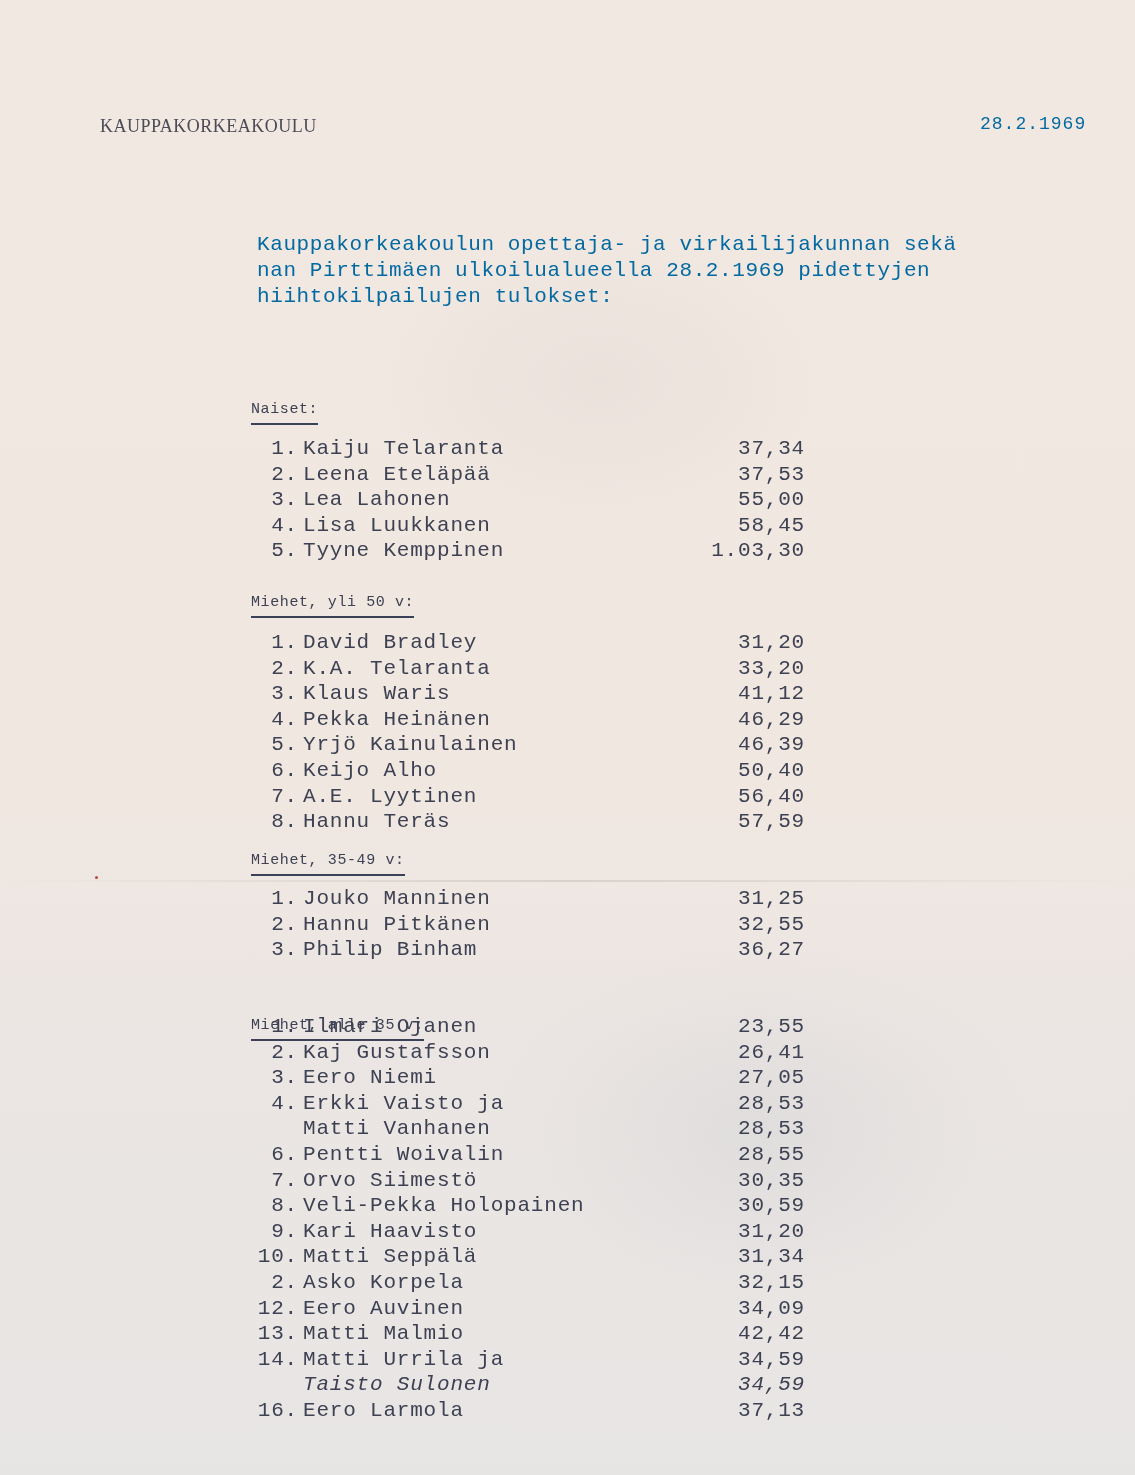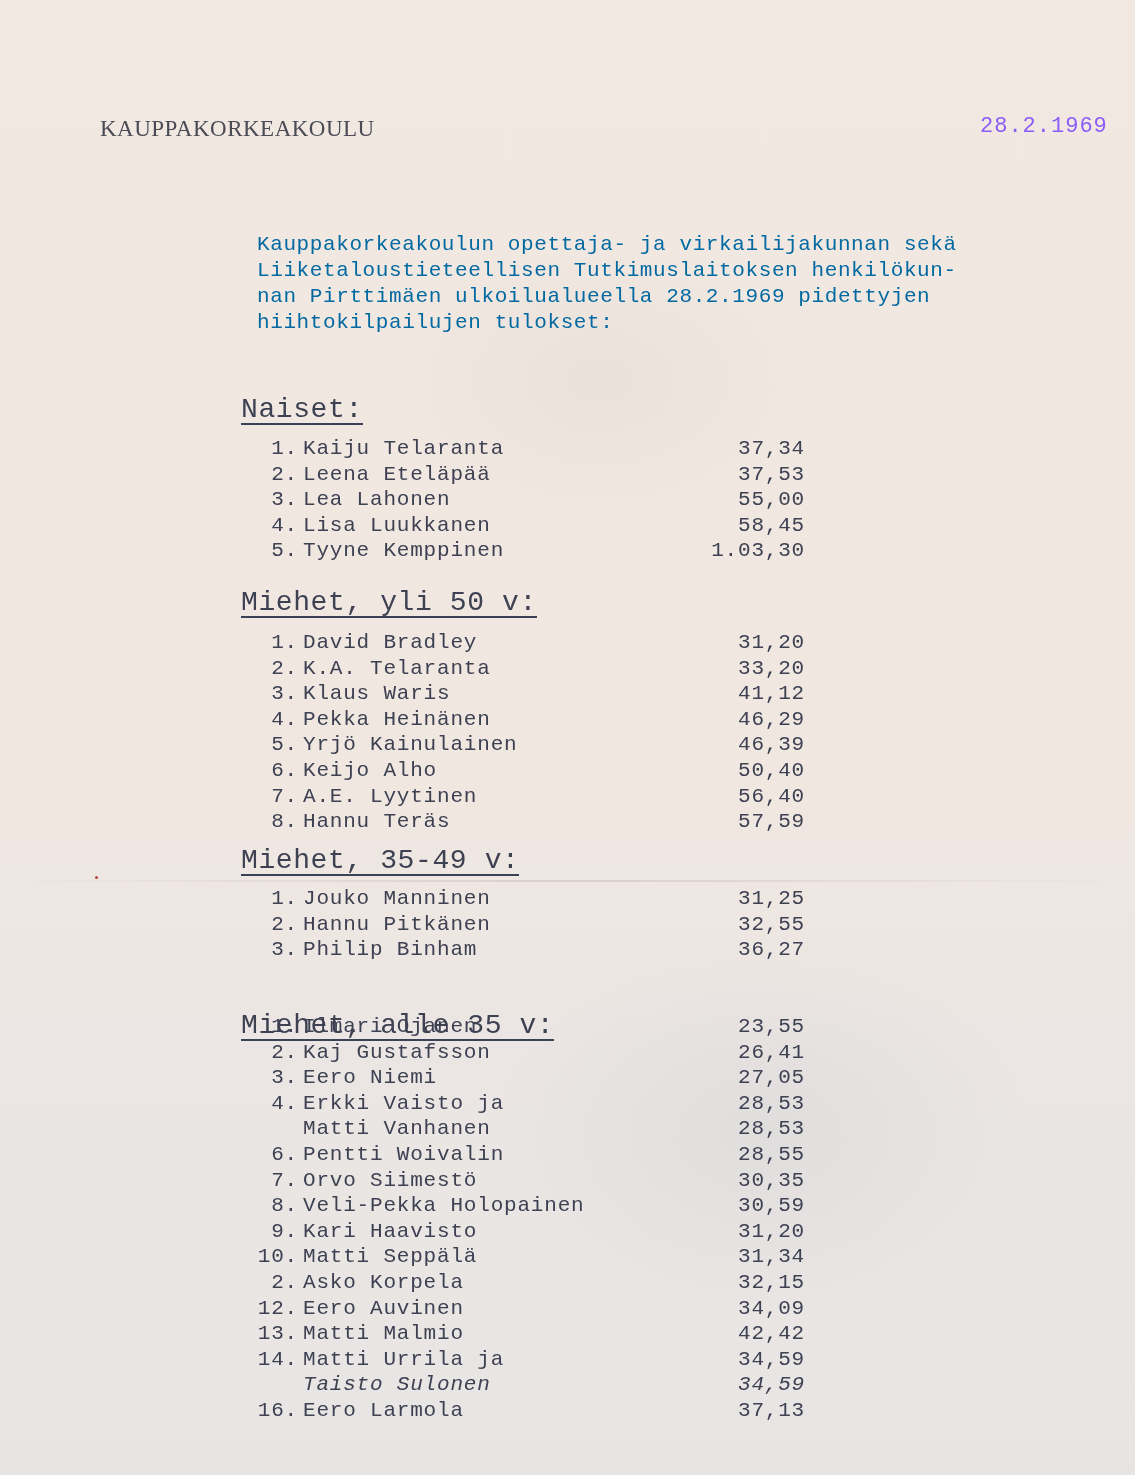--- a/index.html
+++ b/index.html
@@ -12,34 +12,34 @@
     font-family: "Liberation Mono", "DejaVu Sans Mono", monospace;
     color:#3b3f4e;
   }
   .fold {
     position:absolute; left:0; width:1135px; height:2px;
     background:linear-gradient(90deg, rgba(200,190,185,0.0), rgba(200,190,185,0.55), rgba(200,190,185,0.0));
   }
   .header-left {
     position:absolute; left:100px; top:116px;
     font-family:"Liberation Serif", "DejaVu Serif", serif;
-    font-size:23px; letter-spacing:0.5px; color:#4a4b55;
+    font-size:18px; letter-spacing:0.5px; color:#4a4b55;
   }
   .header-right {
     position:absolute; left:980px; top:114px;
-    font-size:22px; letter-spacing:1px; color:#8b5cf6;
+    font-size:18px; letter-spacing:1px; color:#0369a1;
   }
   .intro {
     position:absolute; left:257px; top:232px; width:860px;
     font-size:21px; line-height:26px; letter-spacing:0.6px; color:#0369a1;
   }
   .intro div { white-space:pre; }
   .section-title {
-    position:absolute; left:241px;
-    font-size:28px; letter-spacing:0.6px; color:#3d4152;
+    position:absolute; left:251px;
+    font-size:15px; letter-spacing:0.6px; color:#3d4152;
     border-bottom:2.5px solid #3b4258; padding-bottom:1px; line-height:24px;
   }
   .row {
     position:absolute; left:230px; width:580px; height:26px;
     font-size:21px; line-height:26px; letter-spacing:0.8px; color:#3d4152;
   }
   .rank { position:absolute; left:0; width:68px; text-align:right; white-space:pre; }
   .name { position:absolute; left:73px; white-space:pre; }
   .time { position:absolute; right:5px; text-align:center; white-space:pre; }
   .speck { position:absolute; width:3px; height:3px; border-radius:50%; background:#b04a3a; }
@@ -48,21 +48,20 @@
 <body>
 
 <div class="fold" style="top:880px;"></div>
 <div class="speck" style="left:95px; top:876px;"></div>
 
 <div class="header-left">KAUPPAKORKEAKOULU</div>
 <div class="header-right">28.2.1969</div>
 
 <div class="intro">
   <div>Kauppakorkeakoulun opettaja- ja virkailijakunnan sekä</div>
-  <div>Liiketaloustieteellisen Tutkimuslaitoksen henkilökun-</div>
   <div>nan Pirttimäen ulkoilualueella 28.2.1969 pidettyjen</div>
   <div>hiihtokilpailujen tulokset:</div>
 </div>
 
 <div class="section-title" style="top:398px;">Naiset:</div>
 <div class="section-title" style="top:591px;">Miehet, yli 50 v:</div>
 <div class="section-title" style="top:849px;text-align:center;">Miehet, 35-49 v:</div>
 <div class="section-title" style="top:978px;margin-top:36px;">Miehet, alle 35 v:</div>
 
 <div id="rows">

